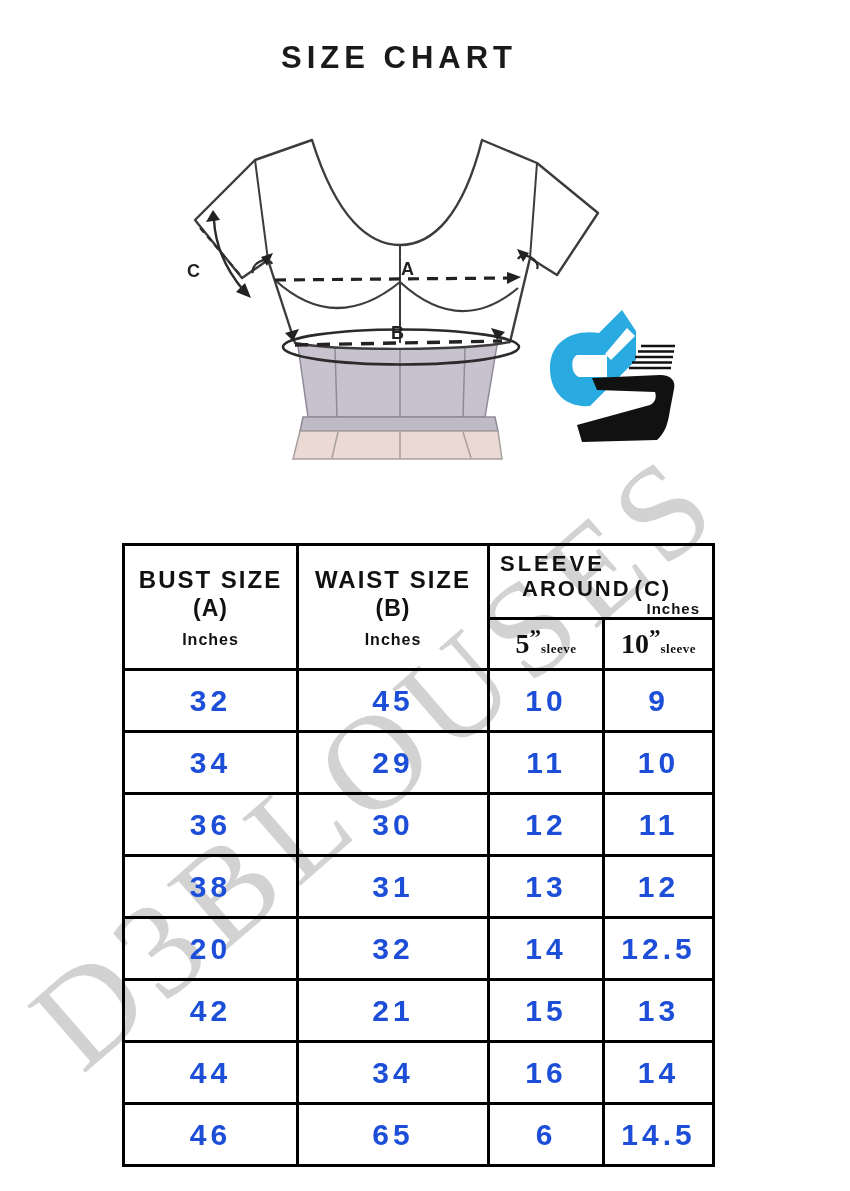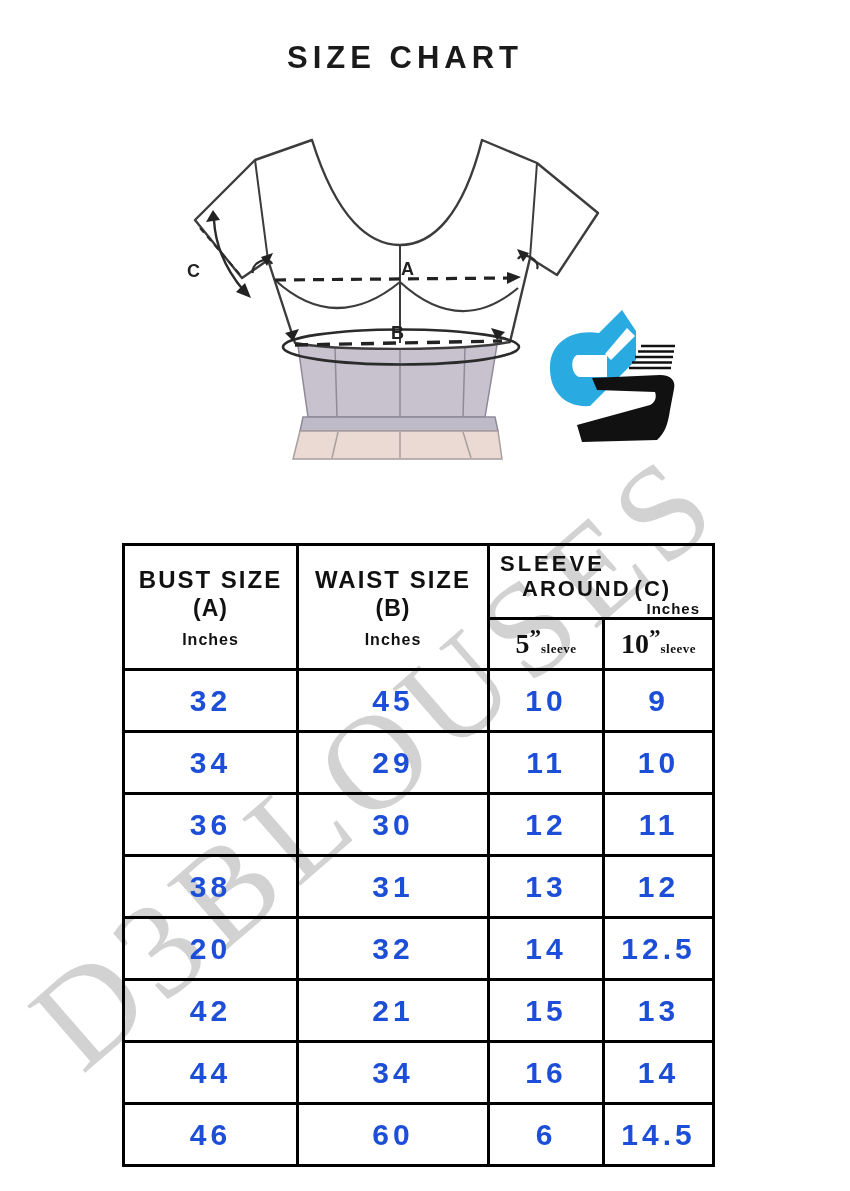--- a/index.html
+++ b/index.html
@@ -1,19 +1,19 @@
 <!DOCTYPE html>
 <html><head>
 <meta charset="utf-8">
 <style>
   html,body{margin:0;padding:0;}
   body{width:850px;height:1191px;background:#ffffff;font-family:"Liberation Sans",sans-serif;color:#111;}
   #page{position:relative;width:850px;height:1191px;overflow:hidden;background:#fff;}
 
-  .title{position:absolute;left:12px;top:40px;width:786px;text-align:center;
+  .title{position:absolute;left:6px;top:40px;width:786px;text-align:center;
          font-size:31px;font-weight:bold;letter-spacing:5px;color:#1a1a1a;}
 
   .watermark{position:absolute;left:-85px;top:663px;width:920px;height:195px;line-height:195px;
              text-align:center;font-family:"Liberation Serif",serif;font-size:135px;letter-spacing:10px;
              color:#d2d2d2;transform:rotate(-41deg);z-index:0;white-space:nowrap;}
 
   .diagram{position:absolute;left:165px;top:125px;z-index:2;}
   .logo{position:absolute;left:545px;top:300px;z-index:3;}
 
   table.size-table{position:absolute;left:122px;top:543px;width:590px;z-index:2;
@@ -186,20 +186,20 @@
       <td class="d">13</td>
     </tr>
     <tr>
       <td class="d">44</td>
       <td class="d">34</td>
       <td class="d">16</td>
       <td class="d">14</td>
     </tr>
     <tr>
       <td class="d">46</td>
-      <td class="d">60</td>
+      <td class="d">65</td>
       <td class="d">6</td>
       <td class="d">14.5</td>
     </tr>
   </tbody>
     </table>
 
 </div>
 
 </body></html>

